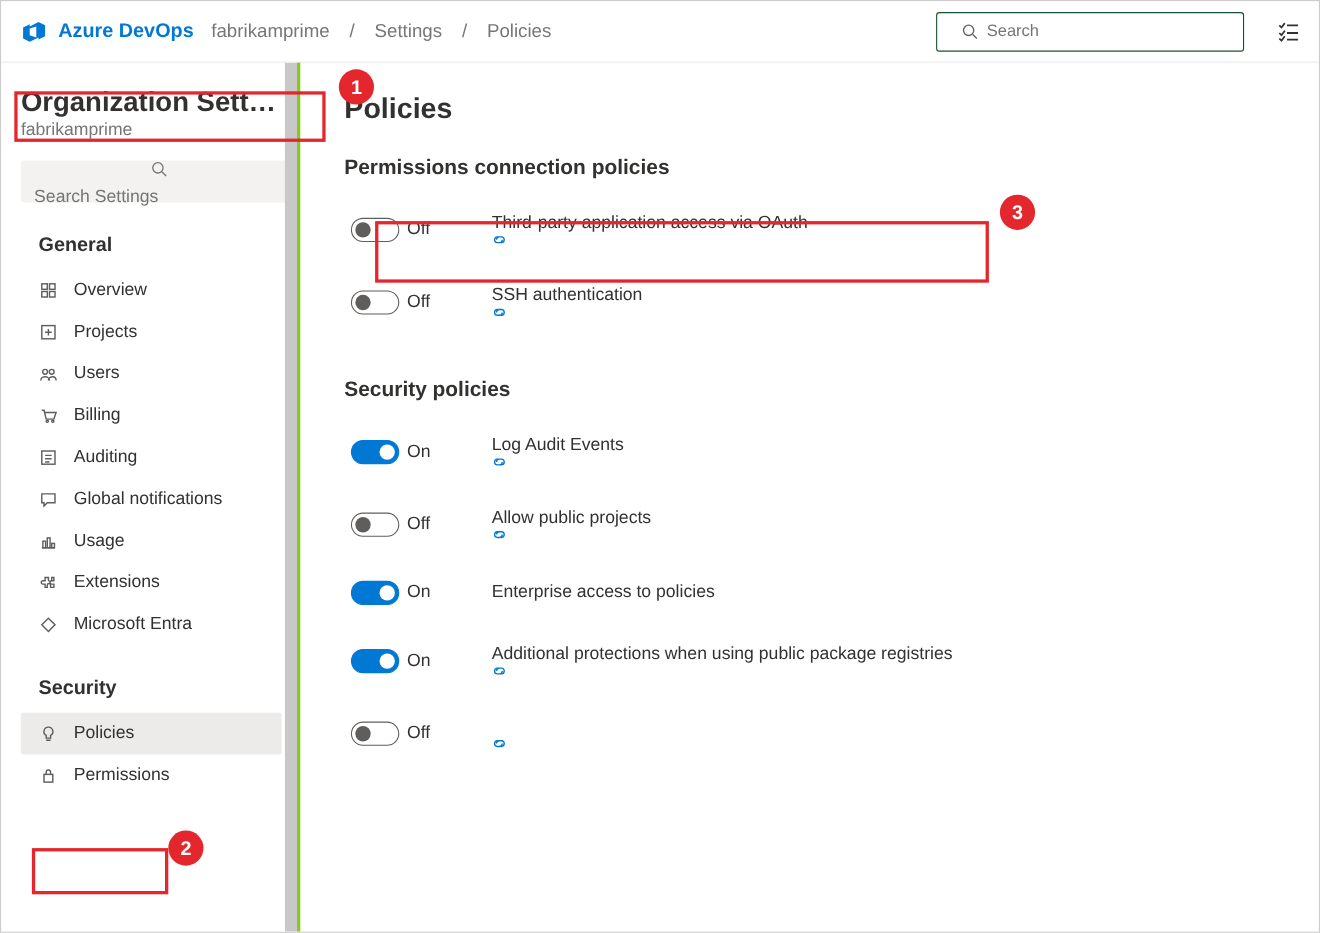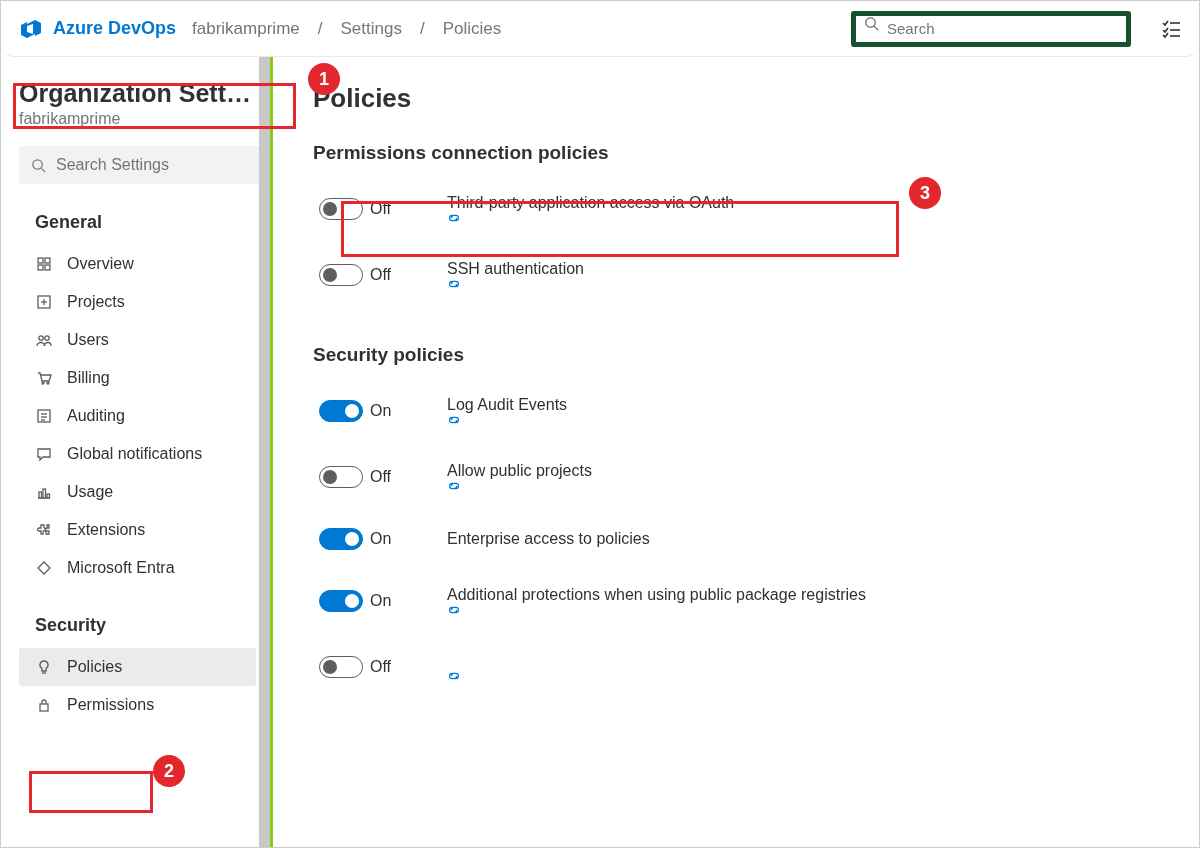--- a/index.html
+++ b/index.html
@@ -15,21 +15,20 @@
     position: relative;
   }
   
   .header {
     display: flex;
     align-items: center;
     height: 56px;
     padding: 0 18px;
     border-bottom: 1px solid #eaeaea;
     gap: 10px;
-    border-radius: 14px;
   }
   .logo {
     width: 24px; height: 24px;
     color: #0078d4;
     display:flex; align-items:center;
   }
   .brand {
     color: #0078d4;
     font-weight: 600;
     font-size: 18px;
@@ -37,24 +36,25 @@
   }
   .crumb, .crumb-sep {
     color: #767676;
     font-size: 17px;
   }
   .crumb-sep { margin: 0 8px; }
   .spacer { flex: 1; }
   .search-box {
     width: 280px;
     height: 36px;
-    border: 5px solid #14532d;
+    border: 1px solid #14532d;
     border-radius: 3px;
     display: flex;
-    padding: 0 8px;
+    align-items: center;
+    padding: 0 22px;
     gap: 8px;
     color:#605e5c;
   }
   .search-box input {
     border: none; outline: none;
     font-size: 15px;
     width: 100%;
     background: transparent;
   }
   .header-icon { margin-left: 20px; color:#323130; }
@@ -94,20 +94,21 @@
     background: #f3f2f1;
     border-radius: 3px;
     height: 38px;
     display: flex;
     align-items: center;
     padding: 0 12px;
     gap: 10px;
     color: #767676;
     margin-bottom: 28px;
     width: 250px;
+    flex-direction: column;
   }
   .side-search input {
     border:none; background:transparent; outline:none;
     font-size:16px; width:100%; color:#605e5c;
   }
   .side-group {
     font-weight: 700;
     font-size: 18px;
     margin: 10px 0 12px 16px;
   }

